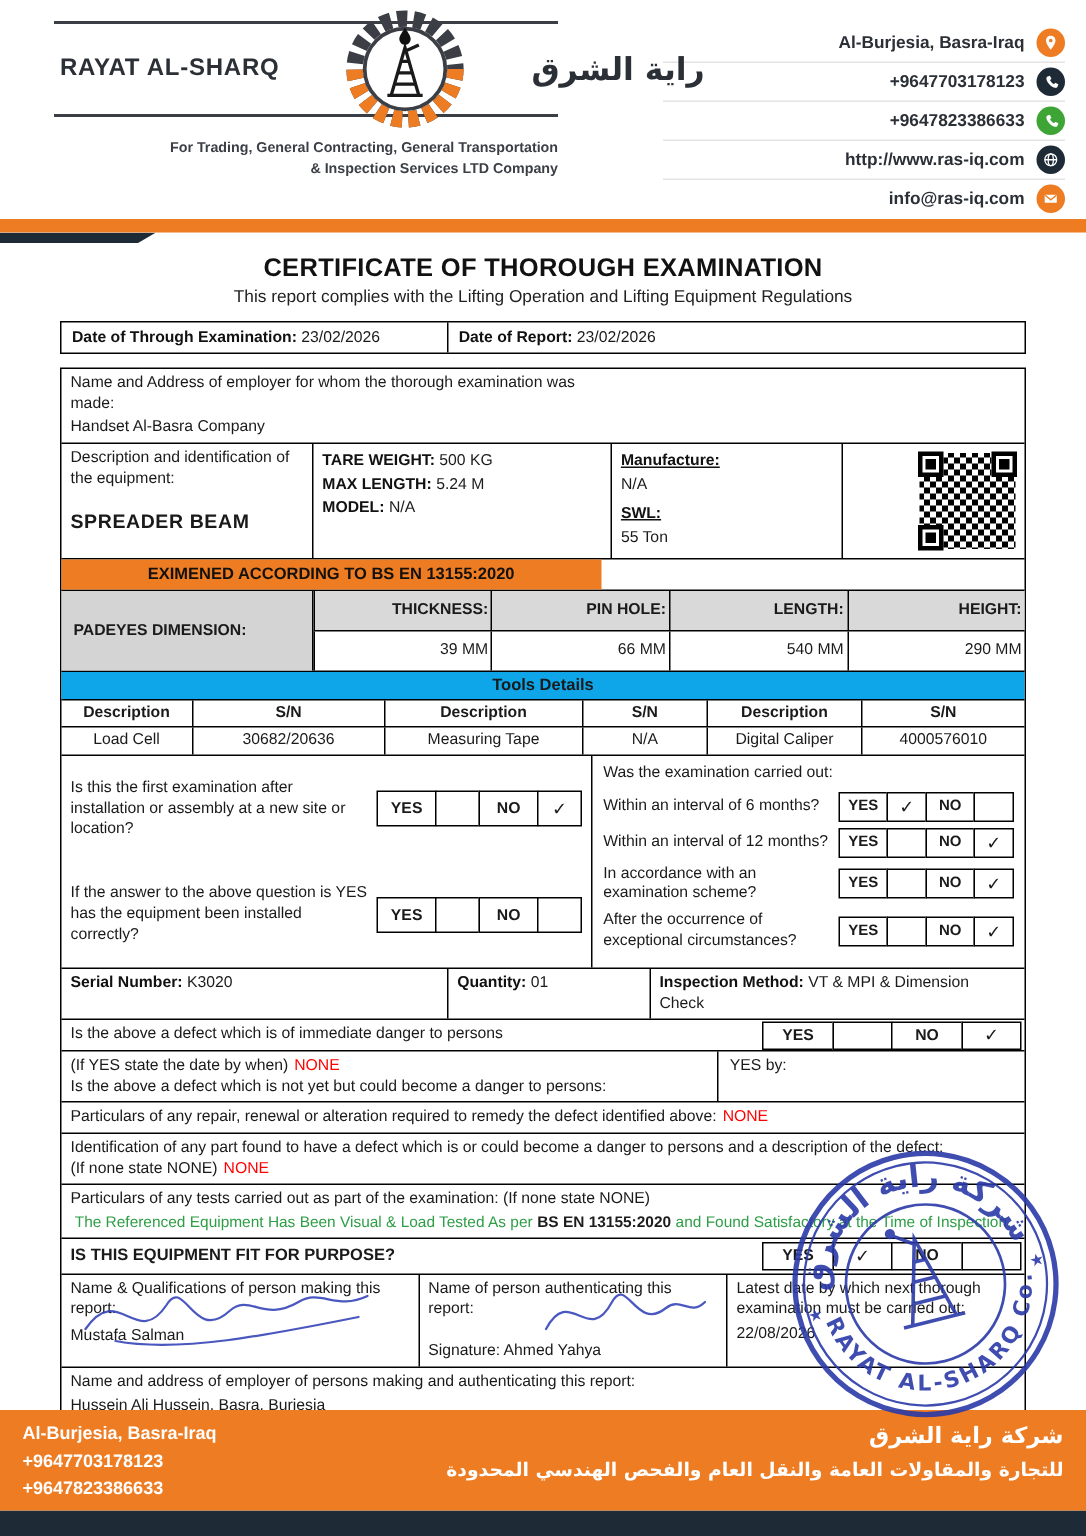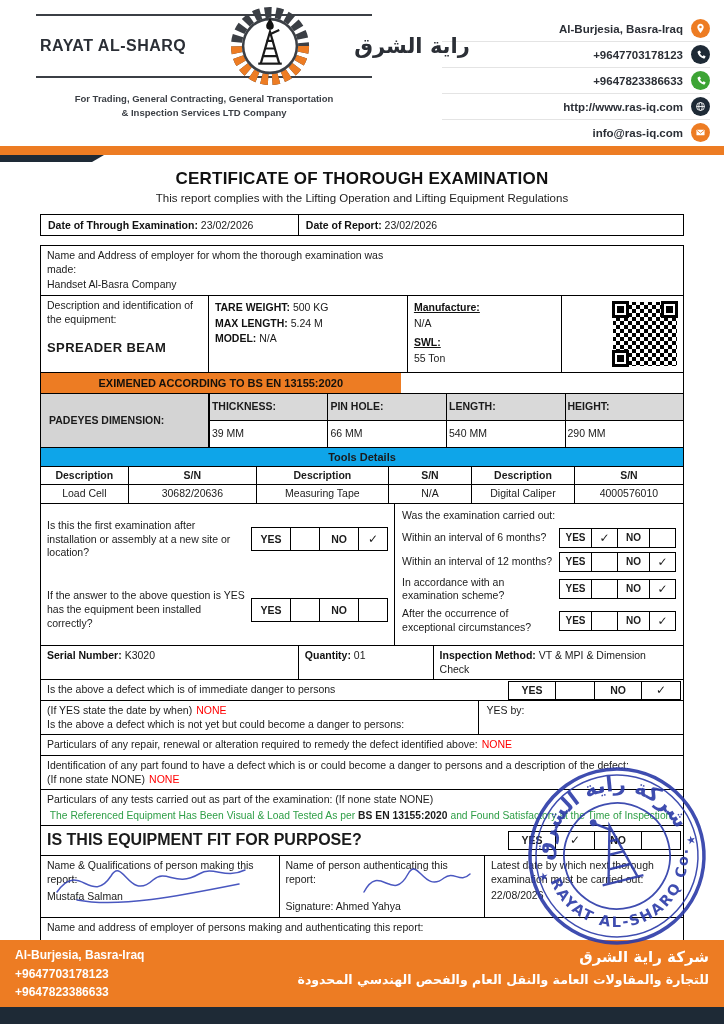--- a/index.html
+++ b/index.html
@@ -7,21 +7,21 @@
   body { font-family:"Liberation Sans","DejaVu Sans",sans-serif; }
   .page { position:relative; width:724px; height:1024px; background:#fff; margin:0 auto; overflow:hidden; color:#1a1a1a; }
 
   
   .hd { display:flex; justify-content:space-between; padding:14px 14px 0 36px; height:146px; }
   .logo-wrap { width:336px; }
   .logo-row { display:flex; align-items:center; justify-content:space-between; border-top:2px solid #3b3f45; border-bottom:2px solid #3b3f45; padding:2px 4px; position:relative;gap:40px; }
   .logo-en { font-size:16px; font-weight:bold; letter-spacing:.5px; color:#2b2f36; white-space:nowrap; }
   .logo-ar { font-size:21px; font-weight:bold; color:#2b2f36; font-family:"DejaVu Sans",sans-serif; white-space:nowrap; }
   .gear { width:84px; height:84px; margin:-14px 2px; flex:0 0 auto; }
-  .tagline { text-align:center; font-size:9.5px; font-weight:bold; color:#3b3f45; margin-top:14px; line-height:1.45; }
+  .tagline { text-align:right; font-size:9.5px; font-weight:bold; color:#3b3f45; margin-top:14px; line-height:1.45; }
   .contacts { width:268px; padding-top:2px; }
   .c-row { display:flex; justify-content:flex-end; align-items:center; gap:8px; padding:3px 0; font-size:11.5px; font-weight:bold; color:#2b2f36; }
   .c-row + .c-row { border-top:1px solid #e4e4e4; }
   .cicon { width:19px; height:19px; border-radius:50%; display:flex; align-items:center; justify-content:center; flex:0 0 auto; }
 
   
   .divider { position:relative; height:9px; background:#ED7C23; }
   .divider::after { content:''; position:absolute; left:0; top:9px; width:104px; height:7px; background:#1e2a36;
                     clip-path:polygon(0 0,100% 0,calc(100% - 12px) 100%,0 100%); }
 
@@ -61,21 +61,21 @@
   .qr i::after { content:''; position:absolute; inset:2px; background:#000; }
   .qr .tl { top:0; left:0; } .qr .tr { top:0; right:0; } .qr .bl { bottom:0; left:0; }
 
   
   .banner { width:56%; background:#ED7C23; text-align:center; font-weight:bold; font-size:11px; padding:3px 0; color:#14110c; }
 
   
   .pad-label { width:26%; background:#d4d4d4; font-weight:bold; display:flex; align-items:center; padding-left:8px; }
   .pad-grid { flex:1; display:flex; flex-direction:column; }
   .pad-row { display:flex; }
-  .pad-row > div { flex:1; border-left:1px solid #000; text-align:left; padding:6px 2px; }
+  .pad-row > div { flex:1; border-left:1px solid #000; text-align:right; padding:6px 2px; }
   .pad-row.hdr > div { background:#d9d9d9; font-weight:bold; }
   .pad-row + .pad-row { border-top:1px solid #000; }
 
   
   .tools-title { flex:1; background:#0ea5e9; font-weight:bold; text-align:center; font-size:11px; padding:2px 0; }
   .t1{width:13.5%}.t2{width:20%}.t3{width:20.5%}.t4{width:13%}.t5{width:16%}.t6{width:17%}
   .trow > div { text-align:center; padding:2px 3px; }
   .trow.thead > div { font-weight:bold; }
 
   
@@ -102,21 +102,21 @@
   
   .s1{width:40%}.s2{width:21%}.s3{width:39%}
 
   
   .flexrow { display:flex; align-items:center; }
   .yesby { width:32%; padding:3px 8px; }
 
   .green { color:#2e9e46; text-align:center; margin-top:2px; font-size:10.3px; }
   .green b { color:#1c1c1c; margin:0 3px; }
 
-  .fitq { flex:1; font-size:16px; font-weight:bold; padding:4px 6px; }
+  .fitq { flex:1; font-size:11px; font-weight:bold; padding:4px 6px; }
 
   
   .g1{width:37%; position:relative;} .g2{width:32%; position:relative; display:flex; flex-direction:column; justify-content:space-between;} .g3{width:31%;}
   .sig-svg { position:absolute; pointer-events:none; }
 
   
   .stamp { position:absolute; left:524px; top:763px; width:186px; height:186px; transform:rotate(-14deg); opacity:.9; z-index:5; }
 
   
   .foot { position:absolute; left:0; right:0; bottom:0; }

